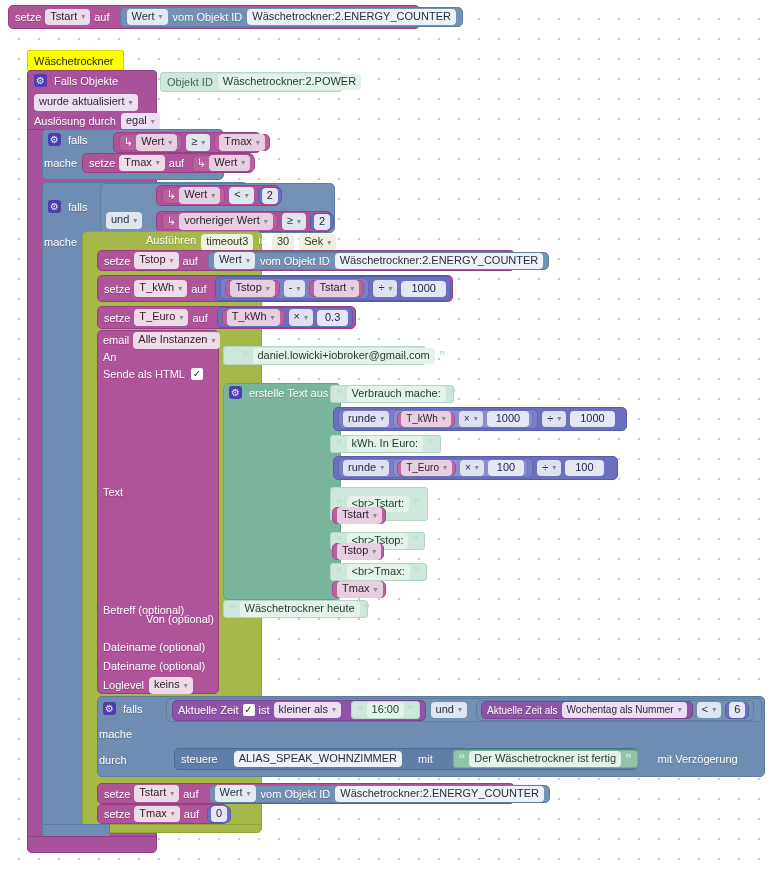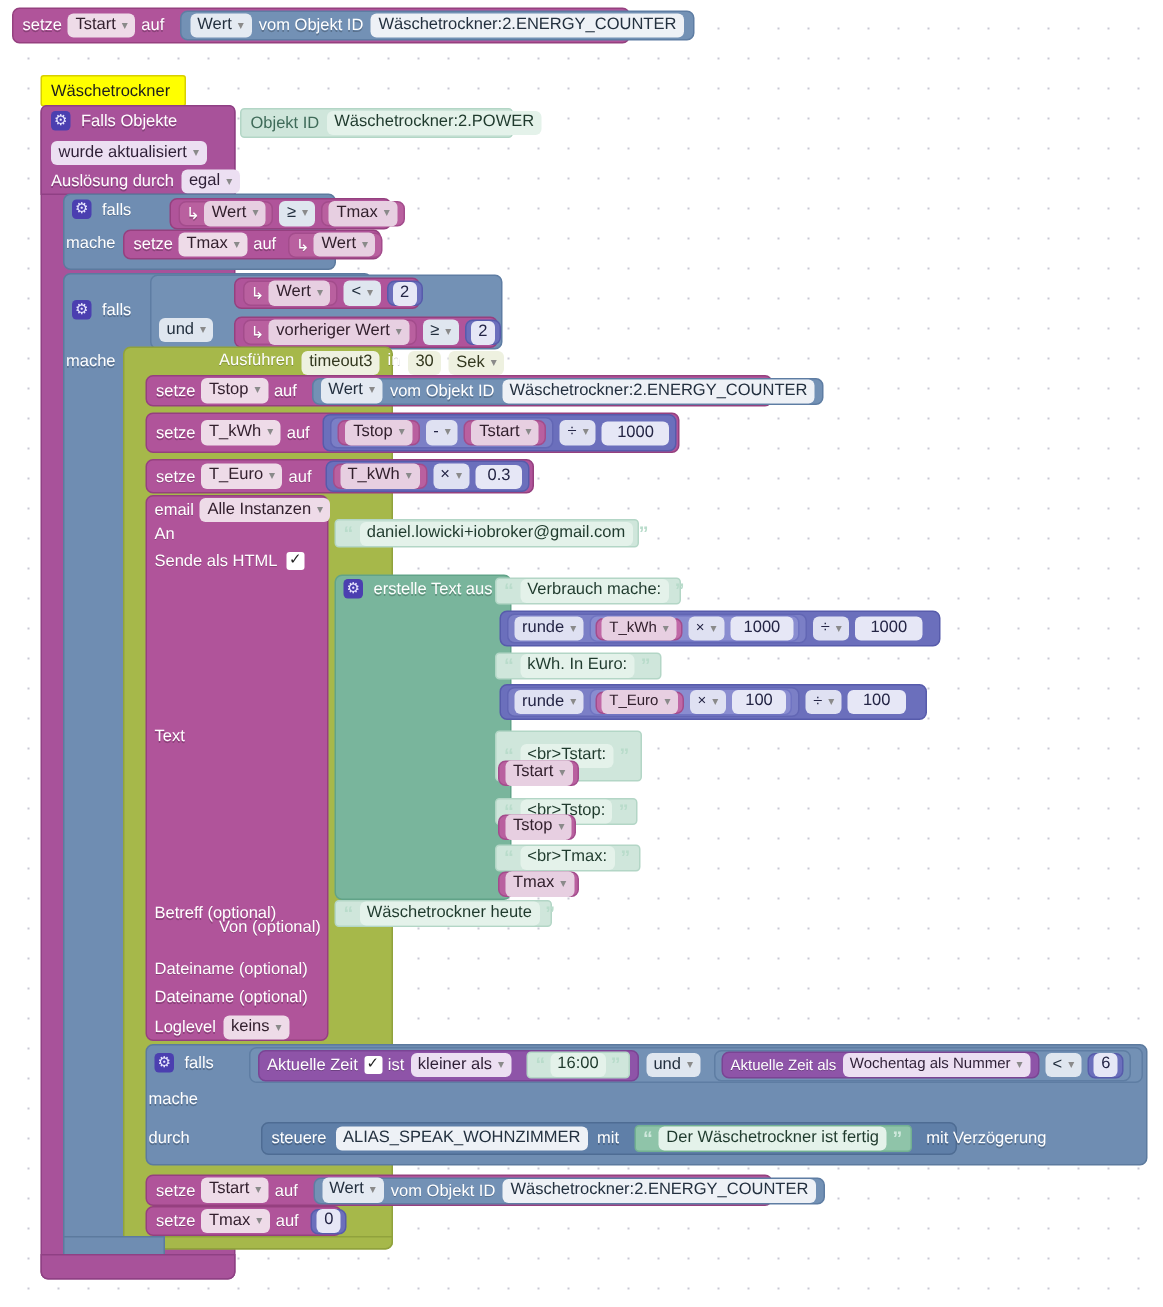--- a/index.html
+++ b/index.html
@@ -250,21 +250,21 @@
 
   <div class="blk c-email rnd" style="left:97px;top:330px;width:122px;height:364px;"></div>
   <div style="position:absolute;left:103px;top:332px;display:flex;align-items:center;gap:4px;">
     <span class="lbl">email</span>
     <span class="fld fld-var fld-dd"><span>Alle Instanzen</span><span class="caret">▾</span></span>
   </div>
   <div style="position:absolute;left:103px;top:350px;">
     <span class="lbl">An</span>
   </div>
 
-  <div class="blk rnd3" style="left:223px;top:346px;width:203px;height:19px;background:#cfe6db;border:1px solid #b3d6c6;display:flex;align-items:center;gap:4px;padding:0 5px;">
+  <div class="blk rnd3" style="left:223px;top:346px;width:203px;height:19px;background:#cfe6db;border:1px solid #b3d6c6;display:flex;align-items:center;gap:4px;padding:0 18px;">
     <span class="quote quote-dk">“</span>
     <span class="fld fld-on-green">daniel.lowicki+iobroker@gmail.com</span>
     <span class="quote quote-dk">”</span>
   </div>
 
   <div style="position:absolute;left:103px;top:368px;display:flex;align-items:flex-end;gap:6px;">
     <span class="lbl">Sende als HTML</span>
     <span class="chk">✓</span>
   </div>
 
@@ -406,21 +406,21 @@
     </div>
   </div>
 
   <div style="position:absolute;left:99px;top:727px;">
     <span class="lbl">mache</span>
   </div>
   <div style="position:absolute;left:99px;top:753px;">
     <span class="lbl">durch</span>
   </div>
 
-  <div class="blk c-sendto rnd" style="left:174px;top:748px;width:464px;height:22px;display:flex;align-items:center;gap:6px;padding:0 6px;">
+  <div class="blk c-sendto rnd" style="left:174px;top:748px;width:464px;height:22px;display:flex;align-items:center;gap:16px;padding:0 6px;">
     <span class="lbl">steuere</span>
     <span class="fld fld-ro">ALIAS_SPEAK_WOHNZIMMER</span>
     <span class="lbl">mit</span>
     <div class="blk rnd3" style="position:relative;height:18px;background:#8fc4a9;border:1px solid #72b091;display:flex;align-items:center;gap:4px;padding:0 5px;margin-left:4px;">
       <span class="quote">“</span>
       <span class="fld fld-on-green">Der Wäschetrockner ist fertig</span>
       <span class="quote">”</span>
     </div>
     <span class="lbl" style="margin-left:4px;">mit Verzögerung</span>
     <span style="display:inline-block;width:12px;height:14px;background:#c7d2e0;border-radius:3px;"></span>

